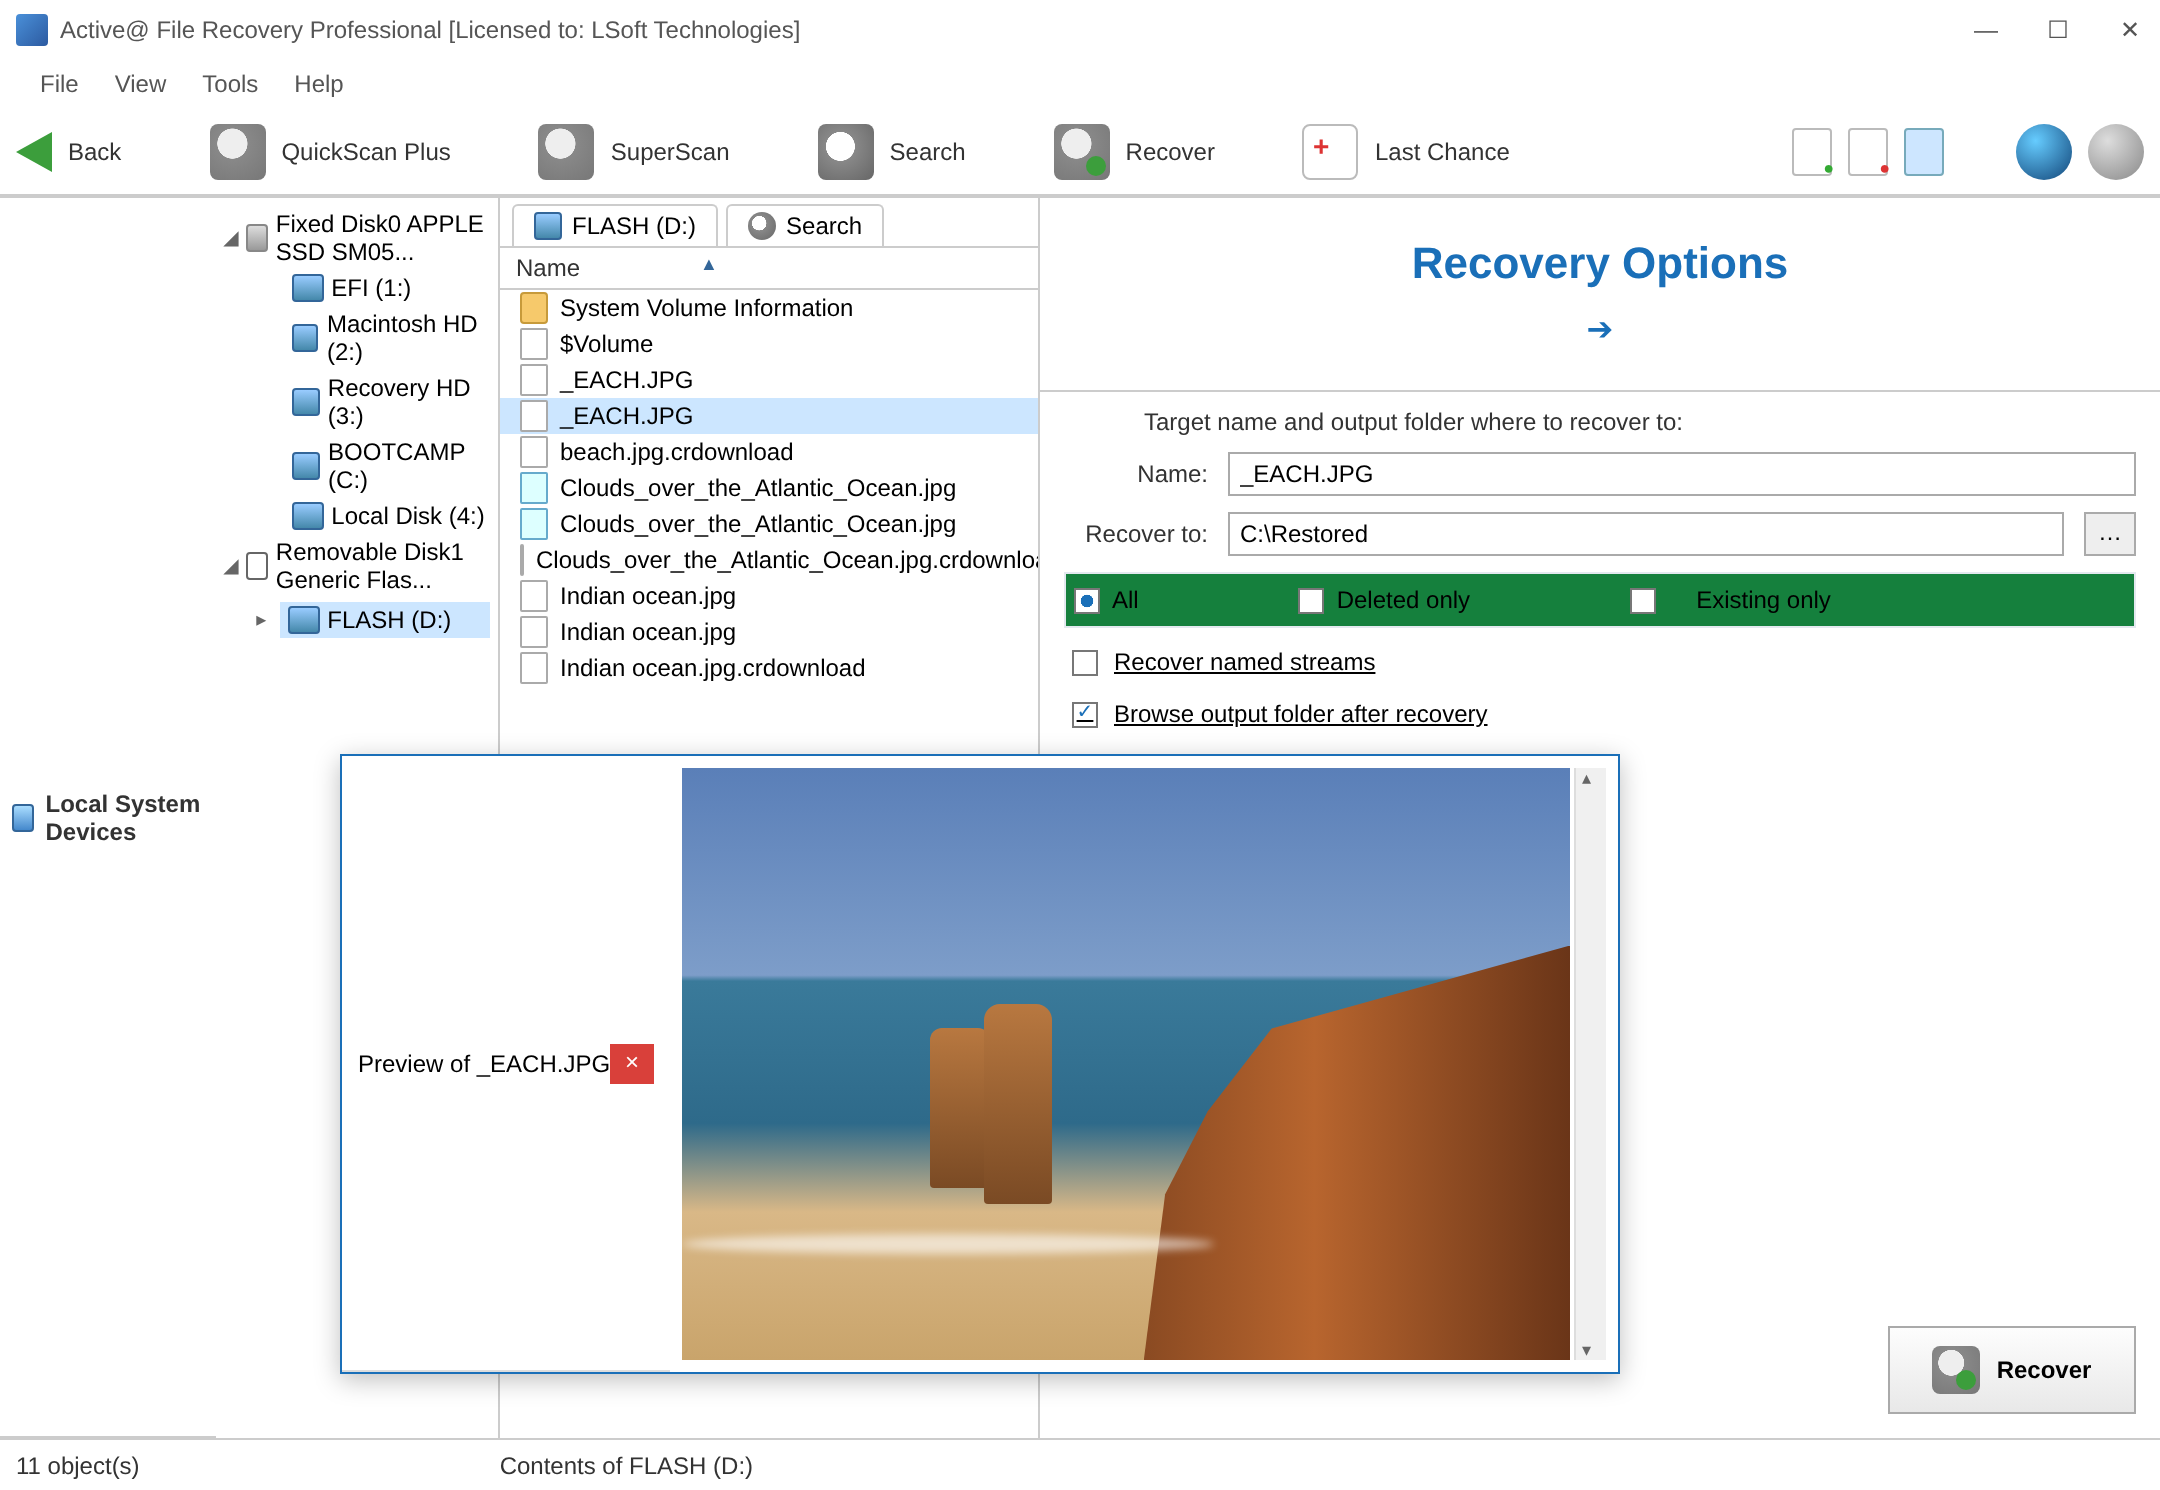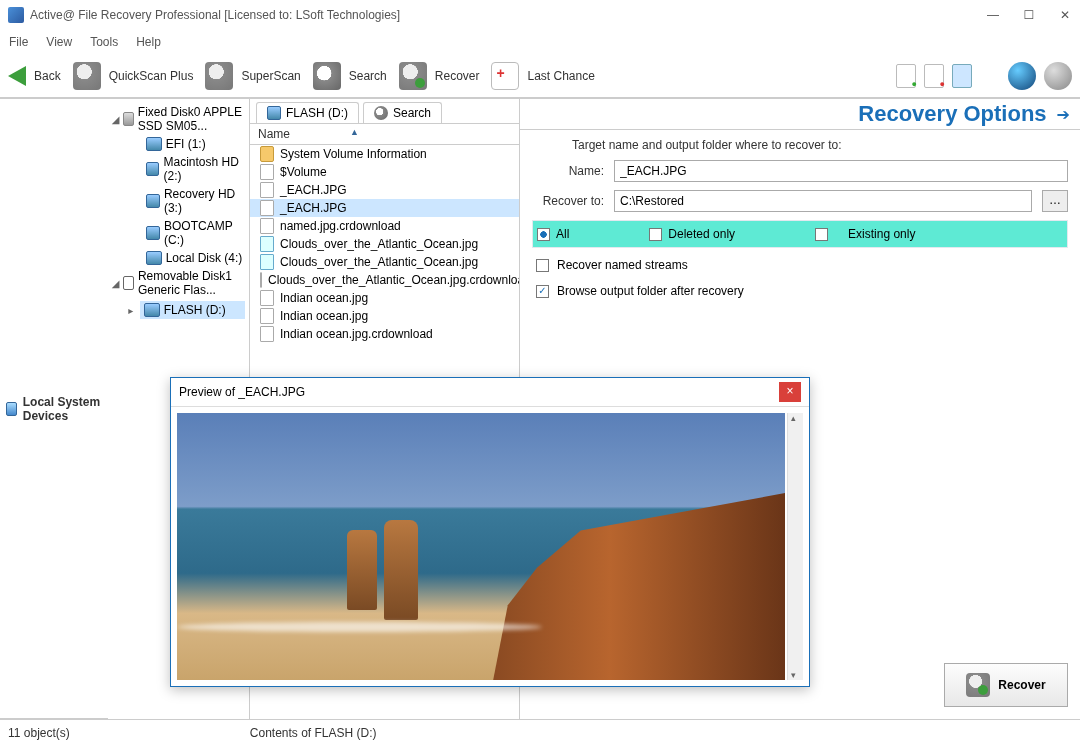--- a/index.html
+++ b/index.html
@@ -5,24 +5,24 @@
 * { box-sizing: border-box; margin: 0; padding: 0; font-family: "Segoe UI", Tahoma, sans-serif; font-size: 12px; }
 body { background: #fff; width: 1080px; height: 745px; overflow: hidden; display: flex; flex-direction: column; }
 
 
 .titlebar { height: 30px; display: flex; align-items: center; padding: 0 8px; color: #555; }
 .titlebar .app-icon { width: 16px; height: 16px; background: linear-gradient(135deg,#4a90d9,#2c5aa0); border-radius: 2px; margin-right: 6px; }
 .titlebar .controls { margin-left: auto; display: flex; gap: 22px; color: #333; }
 .titlebar .controls span { width: 14px; text-align: center; color: #555; }
 
 
-.menubar { height: 24px; display: flex; align-items: center; padding: 0 9px; gap: 18px; color: #555; }
-
-
-.toolbar { height: 44px; border-bottom: 1px solid #ccc; display: flex; align-items: center; padding: 0 8px; gap: 12px; }
+.menubar { height: 24px; display: flex; align-items: center; padding: 0 20px; gap: 18px; color: #555; }
+
+
+.toolbar { height: 44px; border-bottom: 1px solid #ccc; display: flex; align-items: center; padding: 0 8px; gap: 44px; }
 .tool-btn { display: flex; align-items: center; gap: 8px; color: #333; }
 .tool-ico { width: 28px; height: 28px; border-radius: 4px; display: flex; align-items: center; justify-content: center; font-size: 16px; }
 .toolbar .right-icons { margin-left: auto; display: flex; align-items: center; gap: 8px; }
 .small-ico { width: 20px; height: 24px; border: 1px solid #bbb; border-radius: 2px; background: #fff; position: relative; }
 .big-ico { width: 28px; height: 28px; border-radius: 50%; }
 
 .ico-back { width:0;height:0;border-top:10px solid transparent;border-bottom:10px solid transparent;border-right:18px solid #3c9e3c; }
 .ico-disk { background: radial-gradient(circle at 40% 35%,#eee 30%,#888 31%,#777 100%); border-radius:4px; }
 .ico-search { background: radial-gradient(circle at 40% 40%,#fff 30%,#888 31%,#666 100%); border-radius:4px; position:relative; }
 .ico-recover { background: radial-gradient(circle at 40% 35%,#eee 30%,#888 31%,#777 100%); border-radius:4px; position:relative; }
@@ -59,40 +59,40 @@
 .filelist { flex:0 0 auto; max-height:218px; overflow:hidden; }
 .frow { display:flex; align-items:center; gap:6px; padding:1px 10px; }
 .frow.sel { background:#cce6ff; }
 .fico { width:14px; height:16px; display:inline-block; }
 .fico.folder { background:#f6c96b; border:1px solid #c79a3a; border-radius:2px; }
 .fico.file { background:#fff; border:1px solid #aaa; border-radius:1px; }
 .fico.img { background:#dff; border:1px solid #6ac; border-radius:1px; }
 
 
 .right { width:560px; border-left:none; display:flex; flex-direction:column; }
-.rec-head { display:flex; justify-content:flex-end; align-items:center; padding:2px 10px; border-bottom:1px solid #ccc; gap:10px; }
+.rec-head { display:flex; justify-content:flex-end; align-items:center; padding:20px 10px; border-bottom:1px solid #ccc; gap:10px;flex-direction:column; }
 .rec-title { color:#1a6fb8; font-size:22px; font-weight:600; }
 .arrow-r { color:#1a6fb8; font-size:16px; }
 .rec-body { padding:8px 12px; display:flex; flex-direction:column; gap:8px; }
 .help { color:#333;margin-left:40px; }
 .form-row { display:flex; align-items:center; gap:10px; }
 .form-row label { width:72px; color:#333;text-align:right; }
 .form-row input { flex:1; border:1px solid #aaa; padding:3px 5px; background:#fff; }
 .browse-btn { width:26px; height:22px; border:1px solid #aaa; background:#eee; text-align:center; line-height:18px; }
-.radio-row { display:flex; align-items:center; gap:80px; padding:6px 4px; background:#5eead4; border:1px solid #e3e9ef; }
-.check-row { display:flex; align-items:center; gap:8px; padding:2px 4px; }
+.radio-row { display:flex; align-items:center; gap:80px; padding:6px 4px; background:#15803d; border:1px solid #e3e9ef; }
+.check-row { display:flex; align-items:center; gap:8px; padding:2px 4px;text-decoration:underline; }
 .radio,.chk { width:13px;height:13px; border:1px solid #777; background:#fff; display:inline-block; }
 .radio.on { background:radial-gradient(circle,#1a6fb8 40%,#fff 42%); }
 .chk.on::after { content:"✓"; color:#1a6fb8; font-size:10px; line-height:10px; display:block; text-align:center; }
 
 .rec-btn-area { margin-top:auto; padding:12px; display:flex; justify-content:flex-end; }
 .rec-btn { width:124px; height:44px; border:1px solid #aaa; background:linear-gradient(#fdfdfd,#e8e8e8); display:flex; align-items:center; justify-content:center; gap:8px; font-weight:600; }
 
 
-.preview { position:absolute; left:-80px; top:278px; width:640px; height:310px; background:#fff; border:1px solid #1a6fb8; box-shadow:0 3px 12px rgba(0,0,0,.25); display:flex; flex-direction:column; z-index:10; }
+.preview { position:absolute; left:-80px; top:278px; width:640px; height:310px; background:#fff; border:1px solid #1a6fb8; box-shadow:0 3px 12px rgba(0,0,0,.25); display:flex; z-index:10; }
 .preview-head { display:flex; align-items:center; padding:4px 8px; border-bottom:1px solid #ddd; }
 .preview-head .close { margin-left:auto; width:22px; height:20px; background:#d9403a; color:#fff; text-align:center; line-height:18px; }
 .preview-body { flex:1; display:flex; padding:6px; gap:2px; }
 .preview-img { flex:1; background:
   linear-gradient(to bottom,#5a7fb8 0%,#7d9dc9 35%,#3a7a9a 36%,#2e6a8a 60%,#d9b887 75%,#c9a46b 100%);
   position:relative; overflow:hidden; }
 .cliff { position:absolute; right:0; top:30%; width:48%; height:70%; background:linear-gradient(90deg,#8a4a22,#b8652e 40%,#6a3518); clip-path:polygon(100% 0,100% 100%,0 100%,5% 60%,15% 40%,30% 20%); }
 .rock { position:absolute; background:linear-gradient(#b87840,#7a4a24); }
 .r1 { left:28%; top:44%; width:30px; height:80px; border-radius:6px 6px 2px 2px; }
 .r2 { left:34%; top:40%; width:34px; height:100px; border-radius:8px 8px 2px 2px; }
@@ -242,21 +242,21 @@
             <div class="frow">
               <span class="fico file"></span>
               <span>_EACH.JPG</span>
             </div>
             <div class="frow sel">
               <span class="fico file"></span>
               <span>_EACH.JPG</span>
             </div>
             <div class="frow">
               <span class="fico file"></span>
-              <span>named.jpg.crdownload</span>
+              <span>beach.jpg.crdownload</span>
             </div>
             <div class="frow">
               <span class="fico img"></span>
               <span>Clouds_over_the_Atlantic_Ocean.jpg</span>
             </div>
             <div class="frow">
               <span class="fico img"></span>
               <span>Clouds_over_the_Atlantic_Ocean.jpg</span>
             </div>
             <div class="frow">

